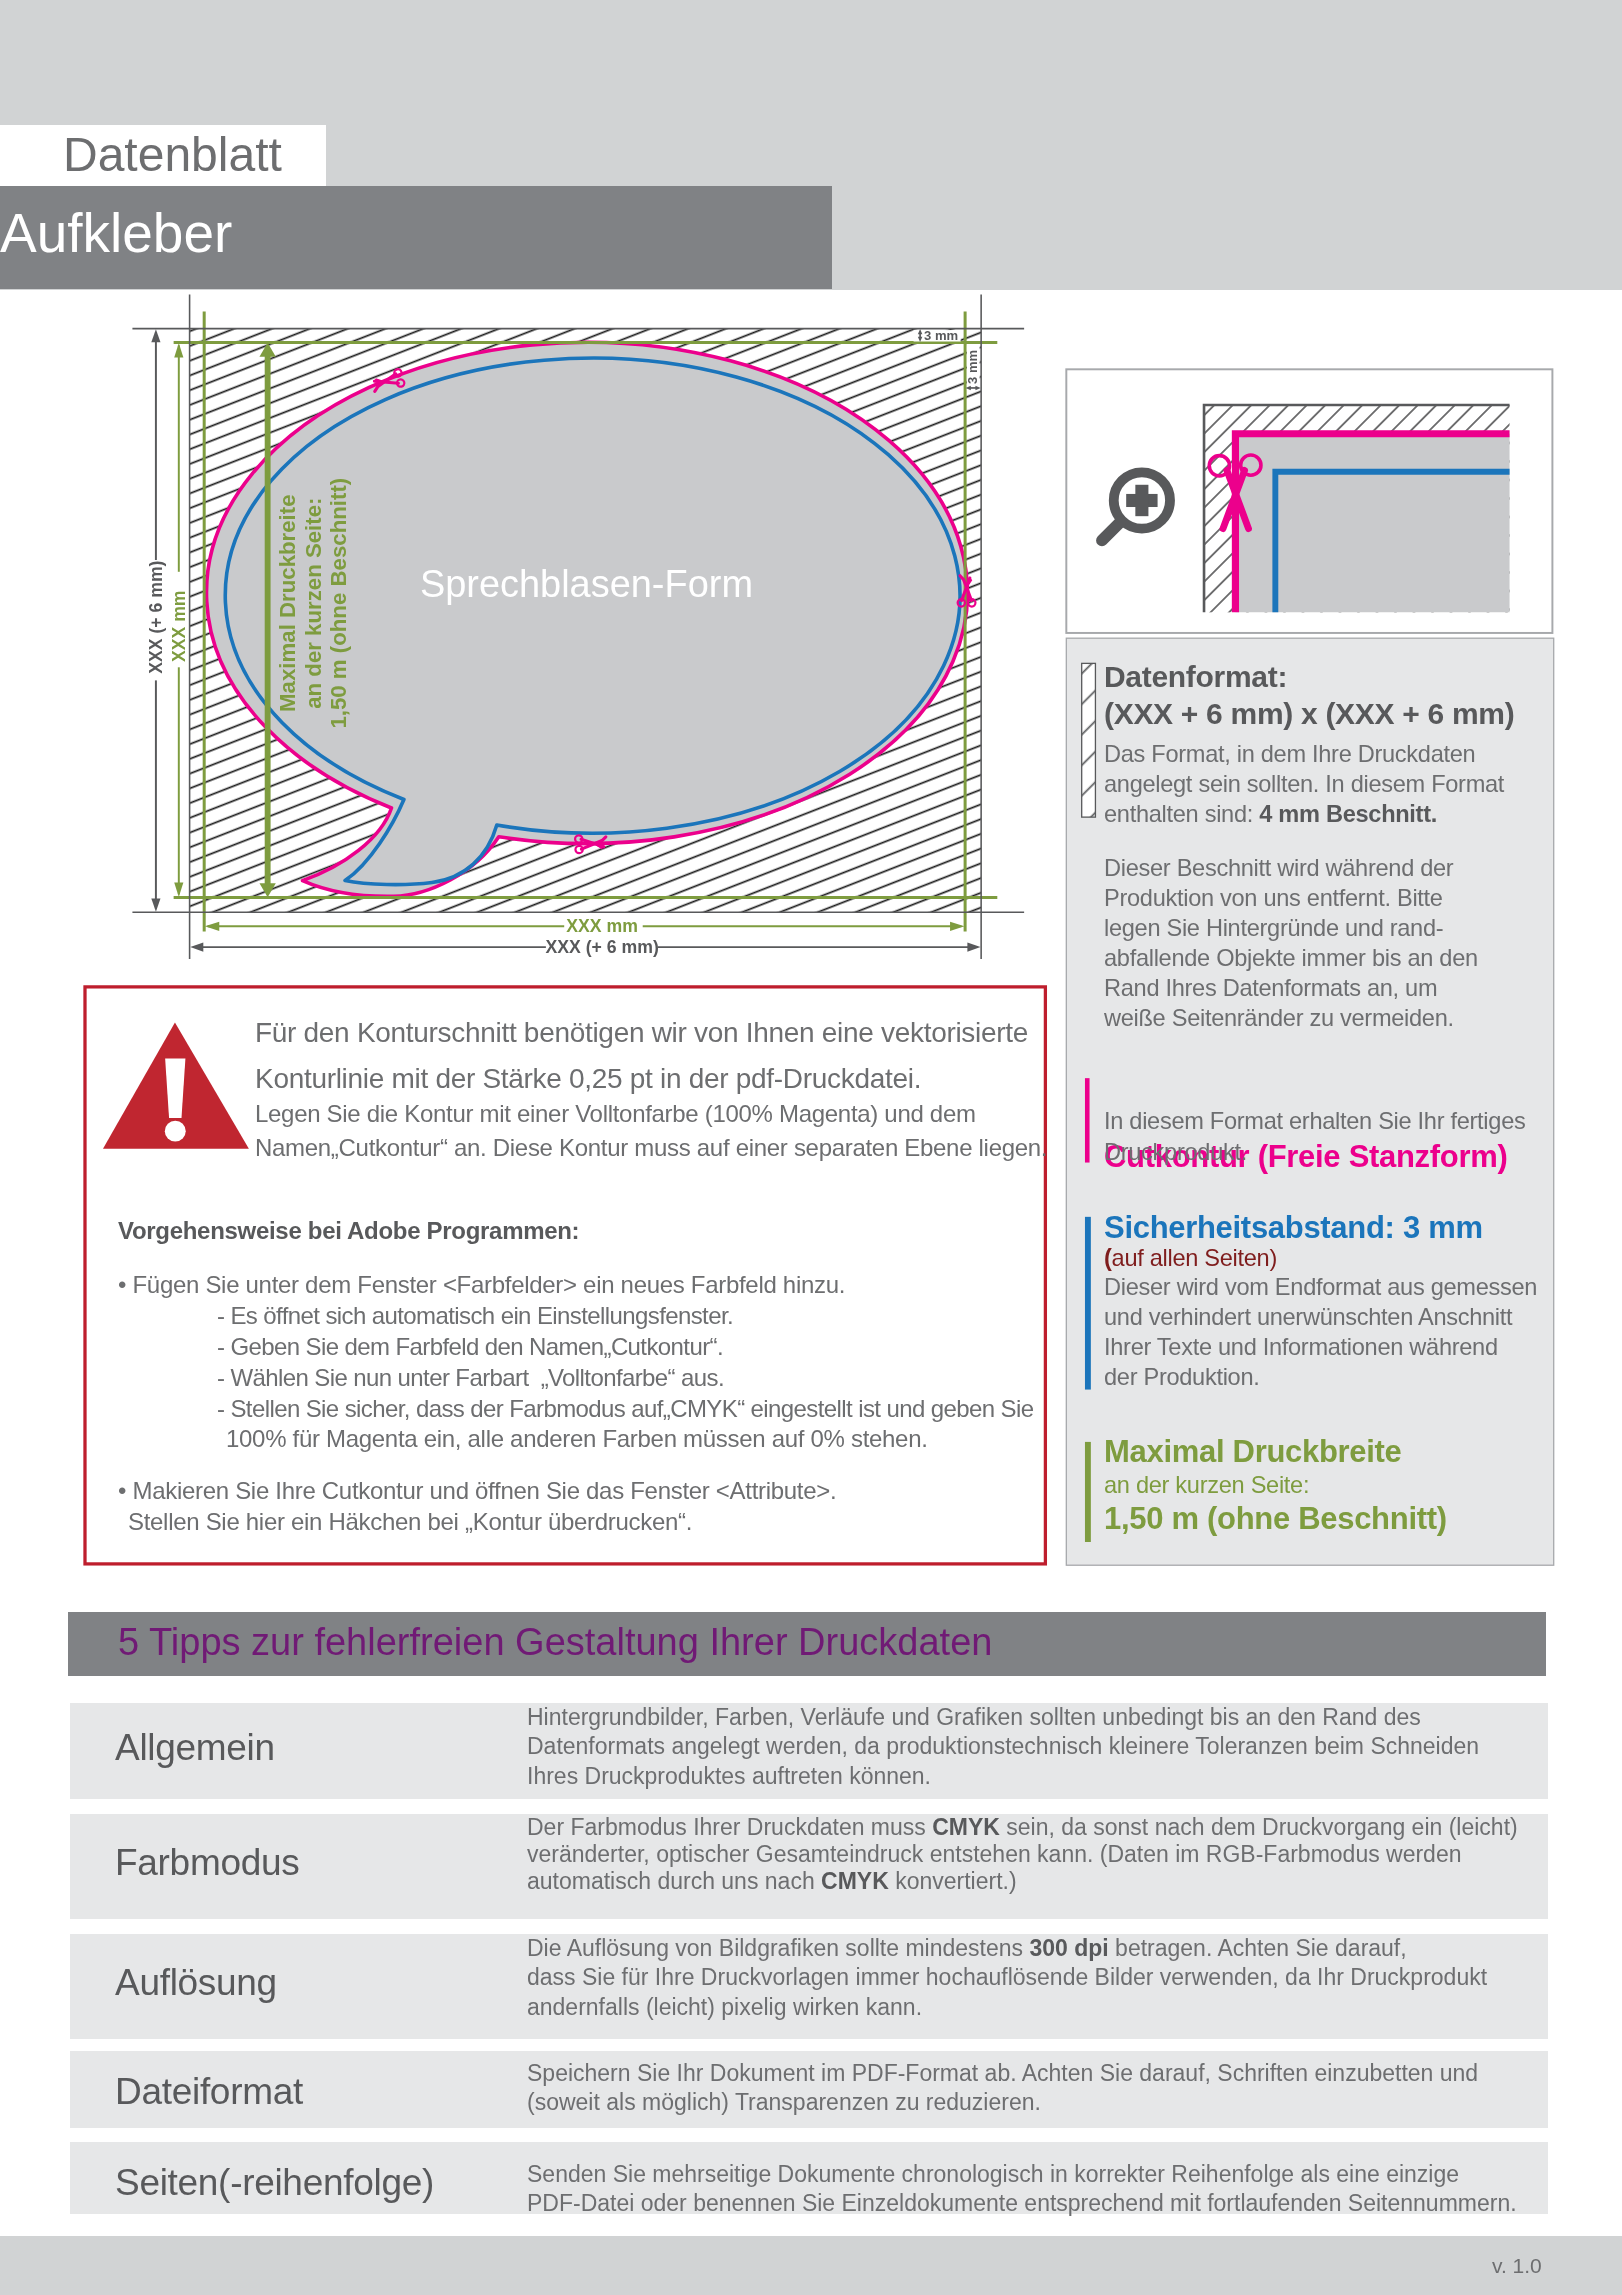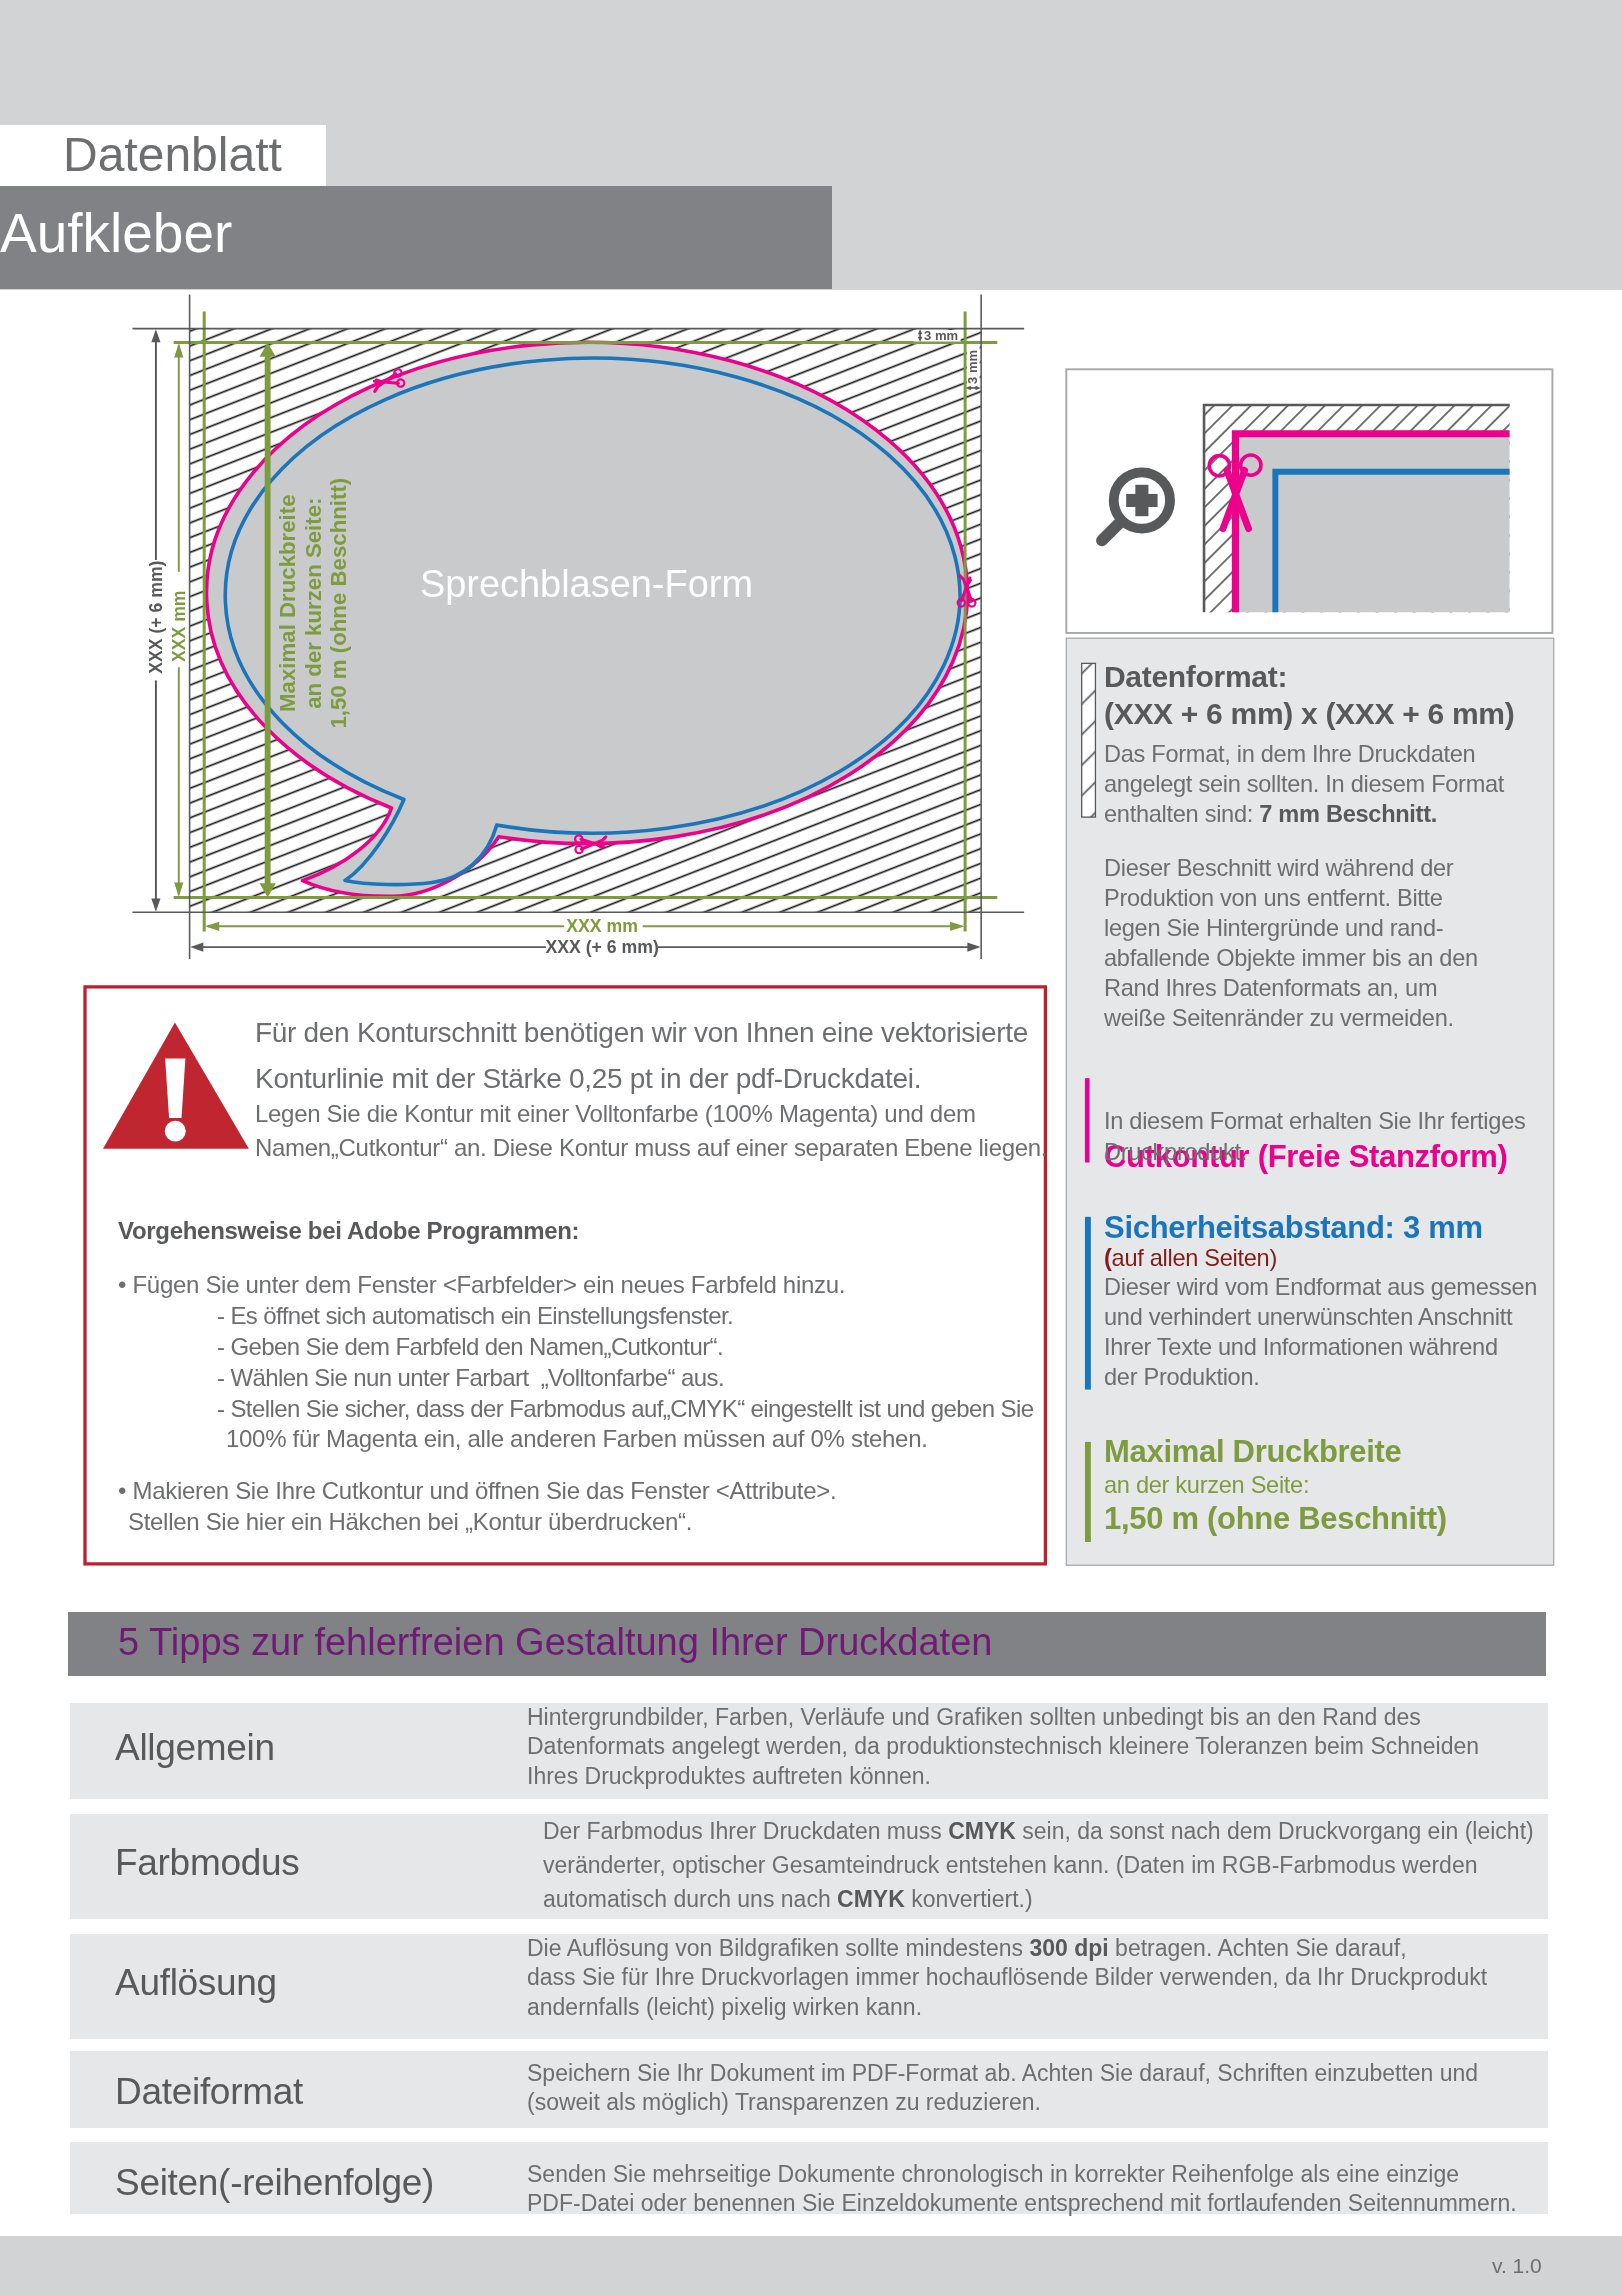--- a/index.html
+++ b/index.html
@@ -152,21 +152,21 @@
 <rect x="1658" y="1860" width="9" height="264" fill="#1b75bb"></rect>
 <rect x="1658" y="2204" width="9" height="153" fill="#7e9c3f"></rect>
 
 <rect x="129.5" y="1508.5" width="1468" height="882" fill="#ffffff" stroke="#be1e2d" stroke-width="5"></rect>
 <path d="M 267 1563 L 380 1756 L 157 1756 Z" fill="#c02630"></path>
 <path d="M 252 1618 L 283 1618 L 277 1709 L 258 1709 Z" fill="#ffffff"></path>
 <circle cx="267.5" cy="1729" r="16" fill="#ffffff"></circle>
 </svg>
 
 <div class="abs g5" style="left:1104px;top:658px;font-size:30px;font-weight:bold;line-height:37px;letter-spacing:-0.3px;">Datenformat:<br>(XXX + 6 mm) x (XXX + 6 mm)</div>
-<div class="abs g6" style="left:1104px;top:739px;font-size:23.6px;line-height:30px;letter-spacing:-0.3px;">Das Format, in dem Ihre Druckdaten<br>angelegt sein sollten. In diesem Format<br>enthalten sind: <b class="g5">7 mm Beschnitt.</b></div>
+<div class="abs g6" style="left:1104px;top:739px;font-size:23.6px;line-height:30px;letter-spacing:-0.3px;">Das Format, in dem Ihre Druckdaten<br>angelegt sein sollten. In diesem Format<br>enthalten sind: <b class="g5">4 mm Beschnitt.</b></div>
 <div class="abs g6" style="left:1104px;top:853px;font-size:23.6px;line-height:30px;letter-spacing:-0.3px;">Dieser Beschnitt wird während der<br>Produktion von uns entfernt. Bitte<br>legen Sie Hintergründe und rand-<br>abfallende Objekte immer bis an den<br>Rand Ihres Datenformats an, um<br>weiße Seitenränder zu vermeiden.</div>
 <div class="abs" style="left:1104px;top:1138px;font-size:31px;line-height:37px;font-weight:bold;letter-spacing:-0.3px;color:#ec008c;">Cutkontur (Freie Stanzform)</div>
 <div class="abs g6" style="left:1104px;top:1106px;font-size:23.6px;line-height:31px;letter-spacing:-0.3px;">In diesem Format erhalten Sie Ihr fertiges<br>Druckprodukt.</div>
 <div class="abs" style="left:1104px;top:1209px;font-size:31px;line-height:37px;font-weight:bold;letter-spacing:-0.3px;color:#1b75bb;">Sicherheitsabstand: 3 mm</div>
 <div class="abs" style="left:1104px;top:1244px;font-size:23.6px;line-height:29.4px;letter-spacing:-0.3px;color:#7f1d1d;"><b>(</b>auf allen Seiten)</div>
 <div class="abs g6" style="left:1104px;top:1272px;font-size:23.6px;line-height:30px;letter-spacing:-0.3px;">Dieser wird vom Endformat aus gemessen<br>und verhindert unerwünschten Anschnitt<br>Ihrer Texte und Informationen während<br>der Produktion.</div>
 <div class="abs" style="left:1104px;top:1433px;font-size:31px;line-height:38px;font-weight:bold;letter-spacing:-0.3px;color:#7e9c3f;">Maximal Druckbreite</div>
 <div class="abs" style="left:1104px;top:1470px;font-size:23.6px;line-height:30px;letter-spacing:-0.3px;color:#7e9c3f;">an der kurzen Seite:</div>
 <div class="abs" style="left:1104px;top:1500px;font-size:31px;line-height:37px;font-weight:bold;letter-spacing:-0.3px;color:#7e9c3f;">1,50 m (ohne Beschnitt)</div>
 
@@ -181,21 +181,21 @@
 
 <div class="abs" style="left:68px;top:1612px;width:1478px;height:64px;background:#808285;"></div>
 <div class="abs" style="left:118px;top:1621px;font-size:38px;line-height:43px;color:#701a75;">5 Tipps zur fehlerfreien Gestaltung Ihrer Druckdaten</div>
 
 <div class="abs" style="left:70px;top:1703px;width:1478px;height:96px;background:#e6e7e8;"></div>
 <div class="abs g5" style="left:115px;top:1727px;font-size:37px;line-height:42px;letter-spacing:-0.3px;">Allgemein</div>
 <div class="abs g6" style="left:527px;top:1703px;font-size:23px;line-height:29.4px;">Hintergrundbilder, Farben, Verläufe und Grafiken sollten unbedingt bis an den Rand des<br>Datenformats angelegt werden, da produktionstechnisch kleinere Toleranzen beim Schneiden<br>Ihres Druckproduktes auftreten können.</div>
 
 <div class="abs" style="left:70px;top:1814px;width:1478px;height:105px;background:#e6e7e8;"></div>
 <div class="abs g5" style="left:115px;top:1842px;font-size:37px;line-height:42px;letter-spacing:-0.3px;">Farbmodus</div>
-<div class="abs g6" style="left:527px;top:1814px;font-size:23px;line-height:34px;margin-left:16px;">Der Farbmodus Ihrer Druckdaten muss <b class="g5">CMYK</b> sein, da sonst nach dem Druckvorgang ein (leicht)<br>veränderter, optischer Gesamteindruck entstehen kann. (Daten im RGB-Farbmodus werden<br>automatisch durch uns nach <b class="g5">CMYK</b> konvertiert.)</div>
+<div class="abs g6" style="left:527px;top:1814px;font-size:23px;line-height:27px;">Der Farbmodus Ihrer Druckdaten muss <b class="g5">CMYK</b> sein, da sonst nach dem Druckvorgang ein (leicht)<br>veränderter, optischer Gesamteindruck entstehen kann. (Daten im RGB-Farbmodus werden<br>automatisch durch uns nach <b class="g5">CMYK</b> konvertiert.)</div>
 
 <div class="abs" style="left:70px;top:1934px;width:1478px;height:105px;background:#e6e7e8;"></div>
 <div class="abs g5" style="left:115px;top:1962px;font-size:37px;line-height:42px;letter-spacing:-0.3px;">Auflösung</div>
 <div class="abs g6" style="left:527px;top:1934px;font-size:23px;line-height:29.4px;">Die Auflösung von Bildgrafiken sollte mindestens <b class="g5">300 dpi</b> betragen. Achten Sie darauf,<br>dass Sie für Ihre Druckvorlagen immer hochauflösende Bilder verwenden, da Ihr Druckprodukt<br>andernfalls (leicht) pixelig wirken kann.</div>
 
 <div class="abs" style="left:70px;top:2051px;width:1478px;height:77px;background:#e6e7e8;"></div>
 <div class="abs g5" style="left:115px;top:2071px;font-size:37px;line-height:42px;letter-spacing:-0.3px;">Dateiformat</div>
 <div class="abs g6" style="left:527px;top:2059px;font-size:23px;line-height:29px;">Speichern Sie Ihr Dokument im PDF-Format ab. Achten Sie darauf, Schriften einzubetten und<br>(soweit als möglich) Transparenzen zu reduzieren.</div>
 
 <div class="abs" style="left:70px;top:2142px;width:1478px;height:72px;background:#e6e7e8;"></div>

